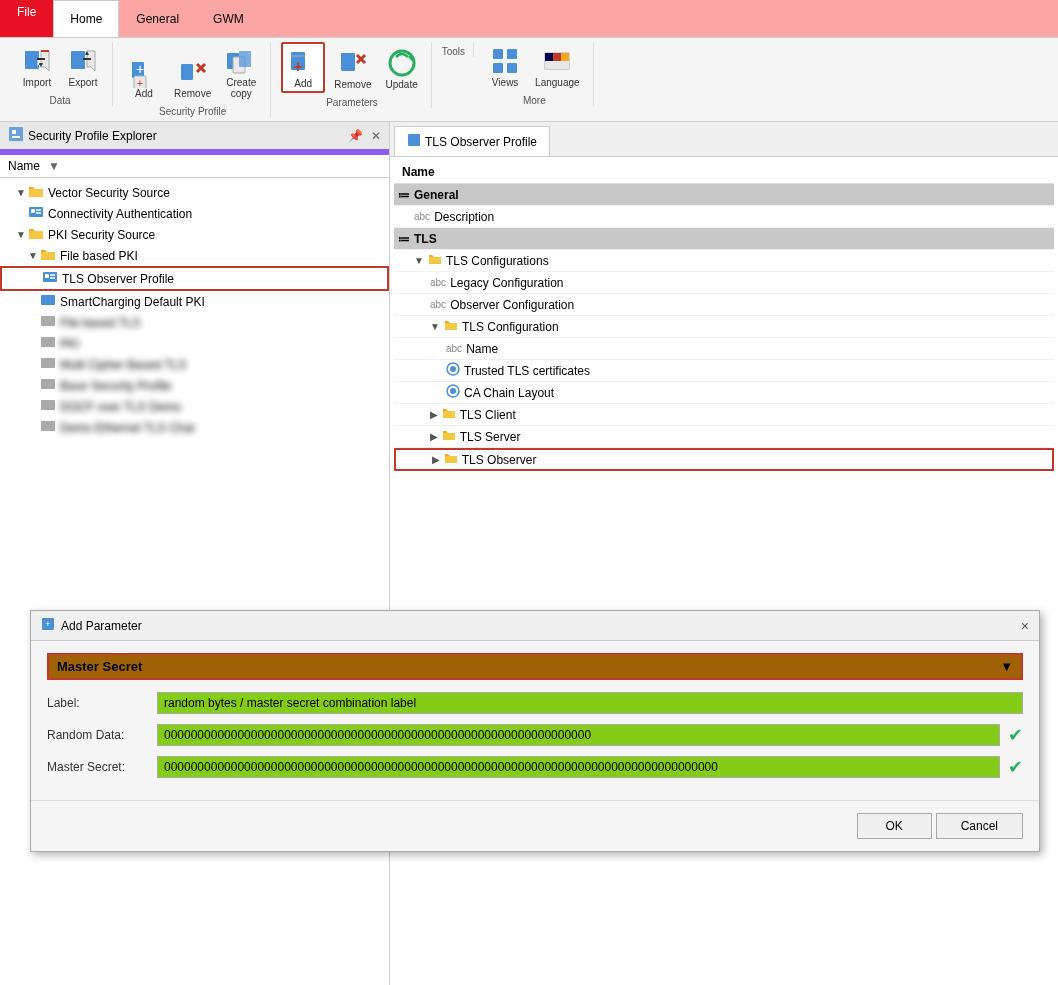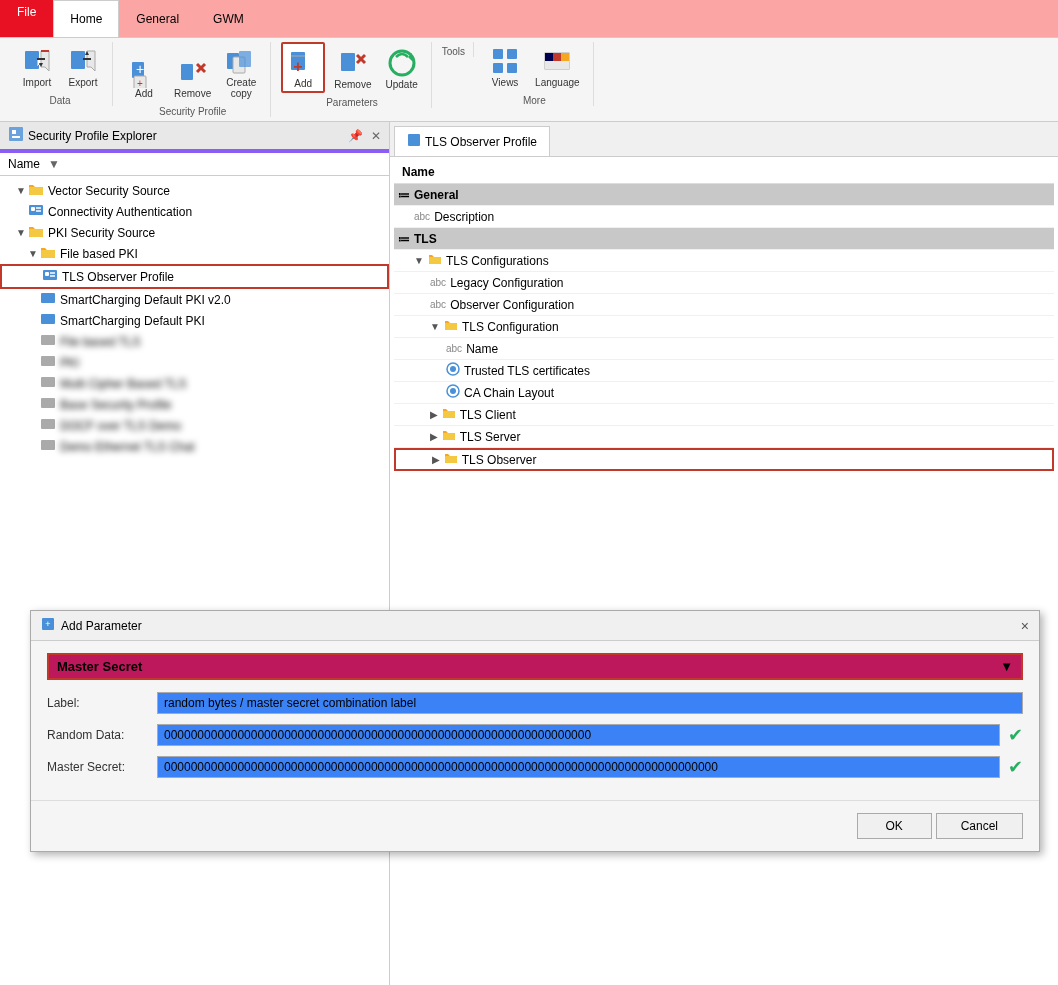--- a/index.html
+++ b/index.html
@@ -18,21 +18,21 @@
     .ribbon-btn { display: flex; flex-direction: column; align-items: center; cursor: pointer; padding: 2px 4px; border: 1px solid transparent; border-radius: 2px; min-width: 42px; }
     .ribbon-btn.highlighted { border: 2px solid #c0392b; background: #fff; }
     .ribbon-btn .btn-icon { width: 32px; height: 32px; display: flex; align-items: center; justify-content: center; font-size: 22px; }
     .ribbon-btn .btn-label { font-size: 10px; text-align: center; color: #333; }
 
     
     .main-area { display: flex; height: calc(985px - 110px); }
 
     
     .left-panel { width: 390px; border-right: 1px solid #ccc; background: #fff; display: flex; flex-direction: column; }
-    .panel-header { background: #e8e8e8; border-bottom: 4px solid #8b5cf6; padding: 4px 8px; display: flex; align-items: center; justify-content: space-between; }
+    .panel-header { background: #e8e8e8; border-bottom: 6px solid #8b5cf6; padding: 4px 8px; display: flex; align-items: center; justify-content: space-between; }
     .panel-header-title { font-size: 12px; display: flex; align-items: center; gap: 4px; }
     .panel-header-actions { display: flex; gap: 8px; color: #666; }
     .panel-col-header { padding: 4px 8px; border-bottom: 1px solid #ccc; font-size: 12px; display: flex; align-items: center; gap: 4px; }
     .tree-area { flex: 1; overflow-y: auto; padding: 4px 0; }
     .tree-item { display: flex; align-items: center; padding: 2px 4px; cursor: pointer; white-space: nowrap; }
     .tree-indent-1 { padding-left: 16px; }
     .tree-indent-2 { padding-left: 28px; }
     .tree-indent-3 { padding-left: 40px; }
     .tree-icon { margin-right: 4px; font-size: 14px; }
     .tree-label { font-size: 12px; }
@@ -53,25 +53,25 @@
     .prop-indent-3 { padding-left: 52px; }
     .prop-icon { margin-right: 4px; font-size: 12px; }
     .prop-label { font-size: 12px; }
     .prop-arrow { margin-right: 4px; font-size: 10px; color: #555; }
     .dialog { position: absolute; top: 610px; left: 30px; width: 1010px; background: #f5f5f5; border: 1px solid #aaa; box-shadow: 3px 3px 8px rgba(0,0,0,0.3); z-index: 20; }
     .dialog-titlebar { background: #f0f0f0; border-bottom: 1px solid #ccc; padding: 6px 10px; display: flex; align-items: center; justify-content: space-between; }
     .dialog-title { font-size: 12px; display: flex; align-items: center; gap: 6px; }
     .dialog-close { cursor: pointer; font-size: 14px; color: #555; }
     .dialog-body { padding: 12px 16px; }
     .dialog-dropdown-row { margin-bottom: 12px; }
-    .dialog-dropdown { width: 100%; padding: 4px 8px; border: 2px solid #c0392b; font-size: 13px; background: #be185d; display: flex; align-items: center; justify-content: space-between; }
+    .dialog-dropdown { width: 100%; padding: 4px 8px; border: 2px solid #c0392b; font-size: 13px; background: #a16207; display: flex; align-items: center; justify-content: space-between; }
     .dialog-dropdown-text { font-weight: bold; font-size: 13px; }
     .dialog-field-row { display: flex; align-items: center; margin-bottom: 10px; }
     .dialog-field-label { width: 110px; font-size: 12px; color: #333; }
-    .dialog-field-input { flex: 1; padding: 3px 6px; border: 1px solid #aaa; font-size: 12px; background: #3b82f6; }
+    .dialog-field-input { flex: 1; padding: 3px 6px; border: 1px solid #aaa; font-size: 12px; background: #84cc16; }
     .dialog-field-status { margin-left: 8px; font-size: 18px; }
     .dialog-footer { display: flex; justify-content: flex-end; gap: 4px; padding: 12px 16px; border-top: 1px solid #ddd; }
     .dialog-btn { padding: 5px 24px; border: 1px solid #aaa; background: #f0f0f0; cursor: pointer; font-size: 12px; min-width: 75px; }
 
     .icon-folder { color: #f5a623; }
     .icon-profile { color: #4a90d9; }
   </style>
 </head>
 <body>
 
@@ -300,28 +300,20 @@
           <svg width="16" height="14" viewBox="0 0 16 14">
               <rect x="1" y="2" width="14" height="10" rx="1" fill="#4a90d9"></rect>
               <rect x="3" y="4" width="4" height="4" rx="1" fill="white"></rect>
               <line x1="8" y1="5" x2="13" y2="5" stroke="white" stroke-width="1.5"></line>
               <line x1="8" y1="8" x2="13" y2="8" stroke="white" stroke-width="1.5"></line>
             </svg>
         </span>
         <span class="tree-label">TLS Observer Profile</span>
       </div>
 
-      <div class="tree-item tree-indent-3">
-        <span class="tree-icon icon-profile">
-          <svg width="16" height="14" viewBox="0 0 16 14">
-              <rect x="1" y="2" width="14" height="10" rx="1" fill="#4a90d9"></rect>
-            </svg>
-        </span>
-        <span class="tree-label">SmartCharging Default PKI v2.0</span>
-      </div>
 
       <div class="tree-item tree-indent-3">
         <span class="tree-icon icon-profile">
           <svg width="16" height="14" viewBox="0 0 16 14">
               <rect x="1" y="2" width="14" height="10" rx="1" fill="#4a90d9"></rect>
             </svg>
         </span>
         <span class="tree-label">SmartCharging Default PKI</span>
       </div>
 

